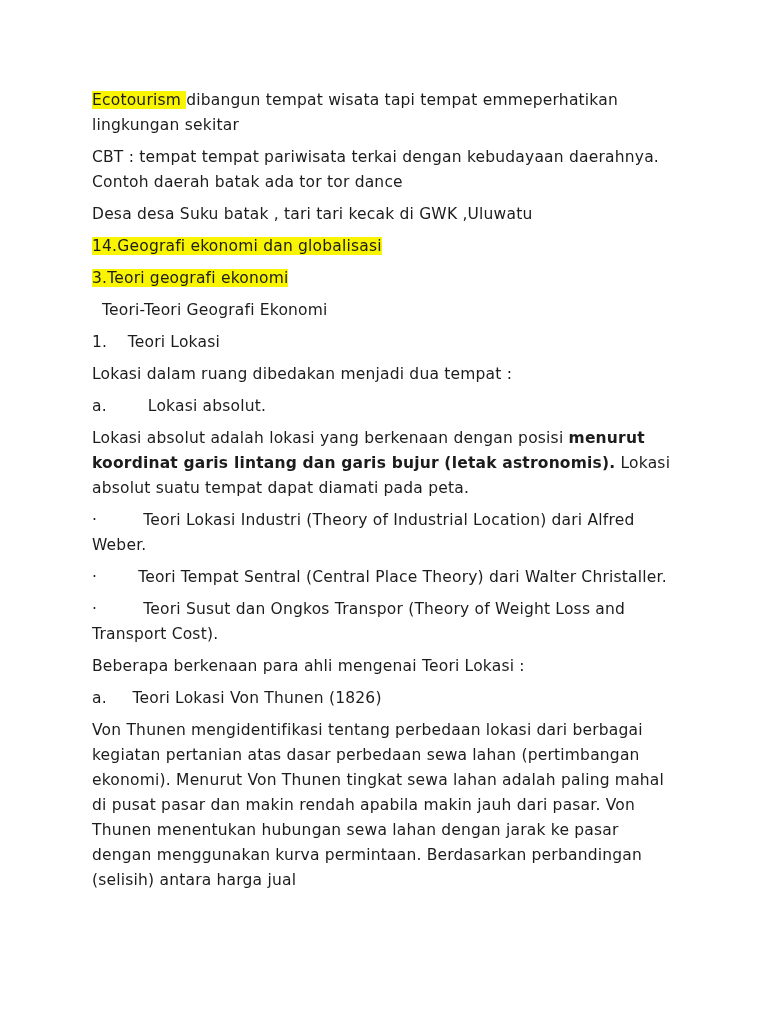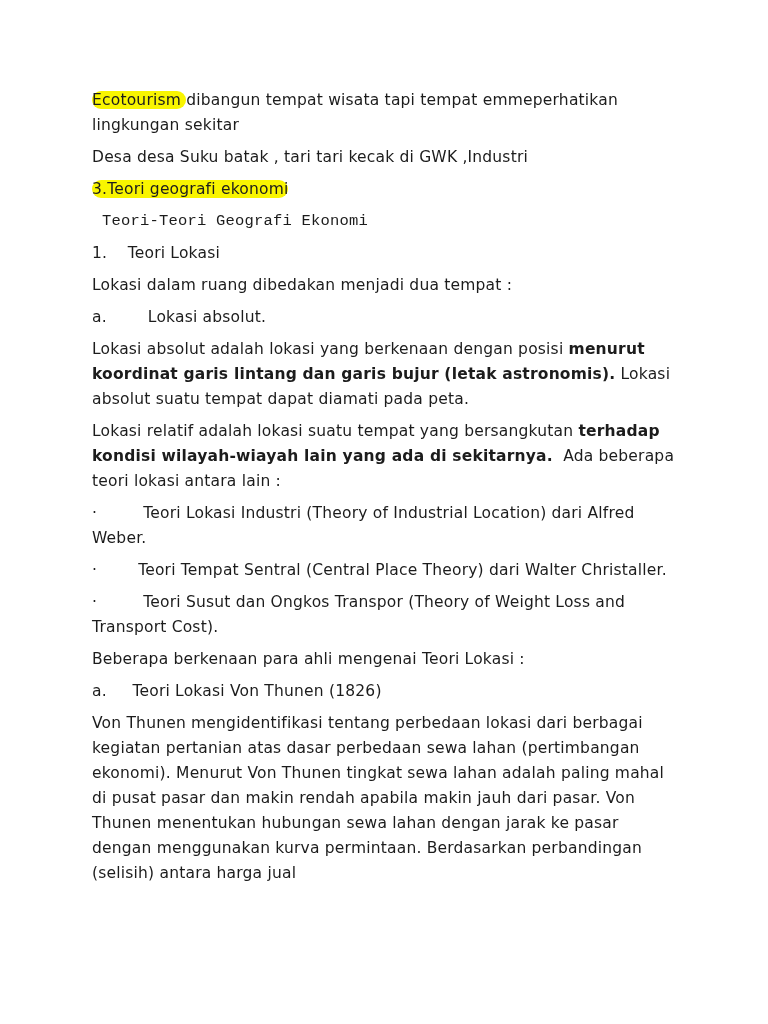--- a/index.html
+++ b/index.html
@@ -28,38 +28,39 @@
     width: 586px;
     color: var(--text-color, #1c1c1c);
     font-size: 15.5px;
     line-height: 25px;
     letter-spacing: 0.2px;
   }
   .para {
     margin: 0 0 7px 0;
     white-space: pre-wrap;
   }
-  .para.indent { padding-left: 10px; font-family: Liberation Mono, monospace; }
-  .hl { background: var(--hl-color, #f9f500); border-radius: 9px; }
+  .para.indent { padding-left: 10px; }
+  .hl { background: var(--hl-color, #f9f500); }
   .b  { font-weight: bold; }
 </style>
 </head>
 <body>
 
 <div class="page">
   <div class="doc-body">
       <p class="para"><span class="hl">Ecotourism </span><span>dibangun tempat wisata tapi tempat emmeperhatikan lingkungan sekitar</span></p>
-      <p class="para"><span>Desa desa Suku batak , tari tari kecak di GWK ,Industri</span></p>
+      <p class="para"><span>CBT : tempat tempat pariwisata terkai dengan kebudayaan daerahnya. Contoh daerah batak ada tor tor dance</span></p>
+      <p class="para"><span>Desa desa Suku batak , tari tari kecak di GWK ,Uluwatu</span></p>
+      <p class="para"><span class="hl">14.Geografi ekonomi dan globalisasi</span></p>
       <p class="para"><span class="hl">3.Teori geografi ekonomi</span></p>
       <p class="para indent"><span>Teori-Teori Geografi Ekonomi</span></p>
       <p class="para"><span>1.    Teori Lokasi</span></p>
       <p class="para"><span>Lokasi dalam ruang dibedakan menjadi dua tempat :</span></p>
       <p class="para"><span>a.        Lokasi absolut.</span></p>
       <p class="para"><span>Lokasi absolut adalah lokasi yang berkenaan dengan posisi </span><span class="b">menurut koordinat garis lintang dan garis bujur (letak astronomis).</span><span> Lokasi absolut suatu tempat dapat diamati pada peta.</span></p>
-      <p class="para"><span>Lokasi relatif adalah lokasi suatu tempat yang bersangkutan </span><span class="b">terhadap kondisi wilayah-wiayah lain yang ada di sekitarnya.</span><span>  Ada beberapa teori lokasi antara lain :</span></p>
       <p class="para"><span>·         Teori Lokasi Industri (Theory of Industrial Location) dari Alfred Weber.</span></p>
       <p class="para"><span>·        Teori Tempat Sentral (Central Place Theory) dari Walter Christaller.</span></p>
       <p class="para"><span>·         Teori Susut dan Ongkos Transpor (Theory of Weight Loss and Transport Cost).</span></p>
       <p class="para"><span>Beberapa berkenaan para ahli mengenai Teori Lokasi :</span></p>
       <p class="para"><span>a.     Teori Lokasi Von Thunen (1826)</span></p>
       <p class="para"><span>Von Thunen mengidentifikasi tentang perbedaan lokasi dari berbagai kegiatan pertanian atas dasar perbedaan sewa lahan (pertimbangan ekonomi). Menurut Von Thunen tingkat sewa lahan adalah paling mahal di pusat pasar dan makin rendah apabila makin jauh dari pasar. Von Thunen menentukan hubungan sewa lahan dengan jarak ke pasar dengan menggunakan kurva permintaan. Berdasarkan perbandingan (selisih) antara harga jual</span></p>
     </div>
 </div>
 
 </body></html>

